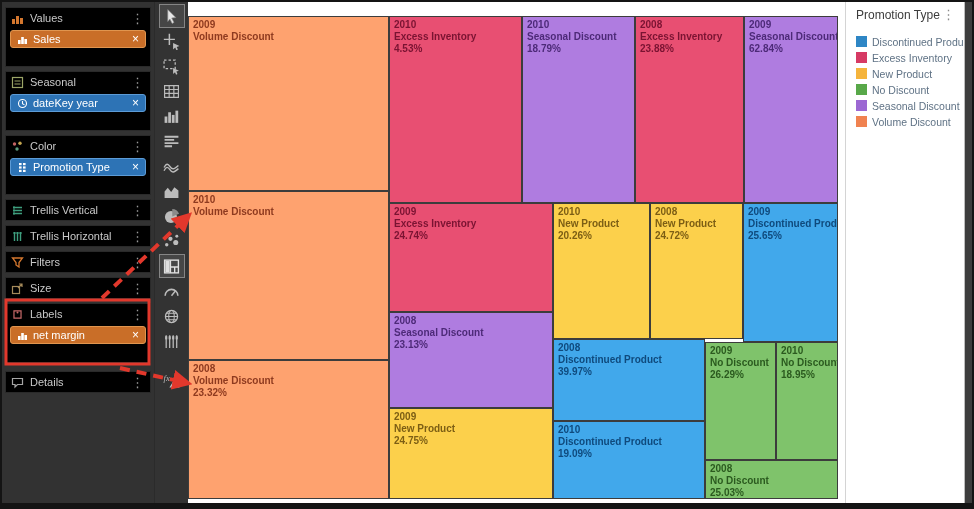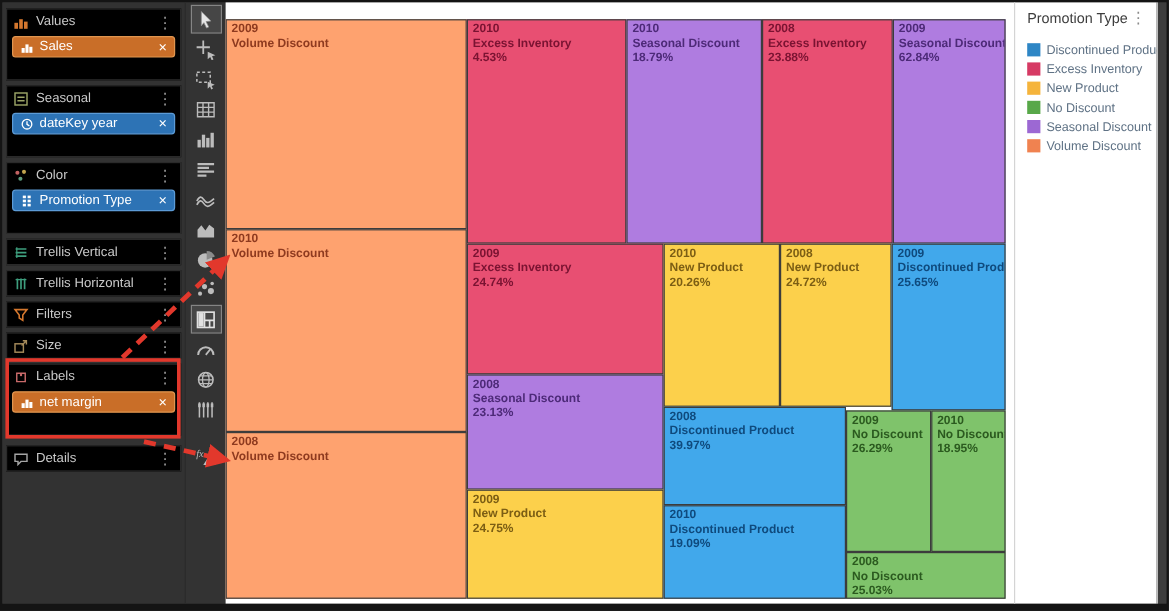--- a/index.html
+++ b/index.html
@@ -398,20 +398,21 @@
           <span>25.65%</span>
         </div>
         <div class="tile" style="left: 201px; top: 296px; width: 164px; height: 96px; background: rgb(175, 124, 224); color: rgb(77, 42, 120);">
           <span>2008</span>
           <span>Seasonal Discount</span>
           <span>23.13%</span>
         </div>
         <div class="tile" style="left: 0px; top: 344px; width: 201px; height: 139px; background: rgb(254, 162, 111); color: rgb(142, 58, 31);">
           <span>2008</span>
           <span>Volume Discount</span>
+          <span>23.32%</span>
         </div>
         <div class="tile" style="left: 365px; top: 323px; width: 152px; height: 82px; background: rgb(65, 168, 235); color: rgb(15, 74, 125);">
           <span>2008</span>
           <span>Discontinued Product</span>
           <span>39.97%</span>
         </div>
         <div class="tile" style="left: 517px; top: 326px; width: 71px; height: 118px; background: rgb(127, 195, 107); color: rgb(43, 90, 31);">
           <span>2009</span>
           <span>No Discount</span>
           <span>26.29%</span>

